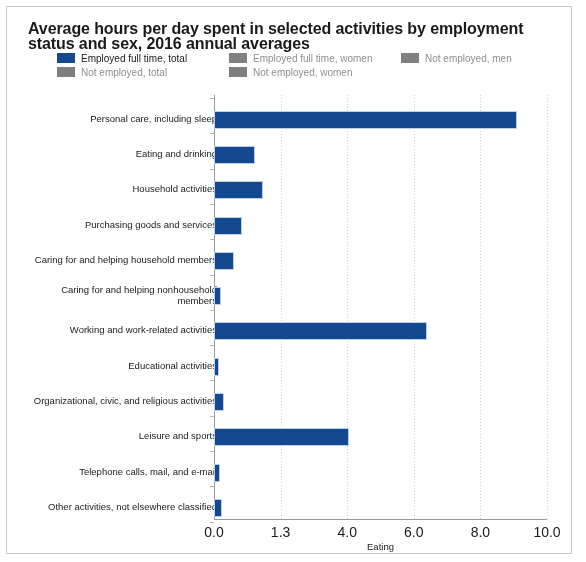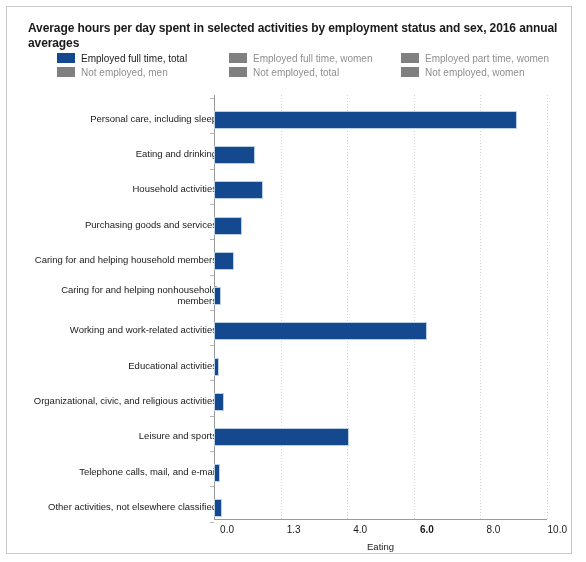--- a/index.html
+++ b/index.html
@@ -24,21 +24,21 @@
     box-sizing: border-box;
     background: #ffffff;
   }
 
   
   #chart-title {
     position: absolute;
     left: 21px;
     top: 14px;
     width: 530px;
-    font-size: 12px;
+    font-size: 16px;
     font-weight: bold;
     color: #1a1a1a;
     line-height: 15px;
     letter-spacing: -0.1px;
   }
 
   
   #legend {
     position: absolute;
     left: 50px;
@@ -119,22 +119,22 @@
     left: 203px;
     width: 4px;
     height: 1px;
     background: #b5b5b5;
   }
   .xtick-label {
     position: absolute;
     top: 429px;
     width: 40px;
     margin-left: -20px;
-    text-align: right;
-    font-size: 10px;
+    text-align: center;
+    font-size: 14px;
     color: #1a1a1a;
   }
   #xaxis-title {
     position: absolute;
     left: 207px;
     top: 446px;
     width: 333px;
     text-align: center;
     font-size: 9.5px;
     color: #1a1a1a;
@@ -156,24 +156,20 @@
   <div id="chart-title">Average hours per day spent in selected activities by employment status and sex, 2016 annual averages</div>
 
   <div id="legend">
       <div class="legend-item active">
         <span class="legend-swatch" style="background: rgb(21, 73, 143);"></span>
         <span class="legend-label">Employed full time, total</span>
       </div>
       <div class="legend-item inactive">
         <span class="legend-swatch" style="background: rgb(128, 128, 128);"></span>
         <span class="legend-label">Employed full time, women</span>
-      </div>
-      <div class="legend-item inactive">
-        <span class="legend-swatch" style="background: rgb(128, 128, 128);"></span>
-        <span class="legend-label">Employed part time, women</span>
       </div>
       <div class="legend-item inactive">
         <span class="legend-swatch" style="background: rgb(128, 128, 128);"></span>
         <span class="legend-label">Not employed, men</span>
       </div>
       <div class="legend-item inactive">
         <span class="legend-swatch" style="background: rgb(128, 128, 128);"></span>
         <span class="legend-label">Not employed, total</span>
       </div>
       <div class="legend-item inactive">
@@ -232,20 +228,20 @@
         <div class="bar" title="Educational activities: 0.1" style="left: 207px; top: 262.75px; width: 3.33px; background: rgb(21, 73, 143);"></div>
         <div class="bar" title="Organizational, civic, and religious activities: 0.25" style="left: 207px; top: 298.05px; width: 8.325px; background: rgb(21, 73, 143);"></div>
         <div class="bar" title="Leisure and sports: 3.99" style="left: 207px; top: 333.35px; width: 132.867px; background: rgb(21, 73, 143);"></div>
         <div class="bar" title="Telephone calls, mail, and e-mail: 0.12" style="left: 207px; top: 368.65px; width: 3.996px; background: rgb(21, 73, 143);"></div>
         <div class="bar" title="Other activities, not elsewhere classified: 0.18" style="left: 207px; top: 403.95px; width: 5.994px; background: rgb(21, 73, 143);"></div>
       </div>
     <div id="xtick-layer">
         <div class="xtick-label" style="left: 207px;">0.0</div>
         <div class="xtick-label" style="left: 273.6px;">1.3</div>
         <div class="xtick-label" style="left: 340.2px;">4.0</div>
-        <div class="xtick-label" style="left: 406.8px; font-weight: bold;">6.0</div>
+        <div class="xtick-label" style="left: 406.8px;">6.0</div>
         <div class="xtick-label" style="left: 473.4px;">8.0</div>
         <div class="xtick-label" style="left: 540px;">10.0</div>
       </div>
     <div id="xaxis-title">Eating</div>
   </div>
 
 </div>
 
 </body></html>

